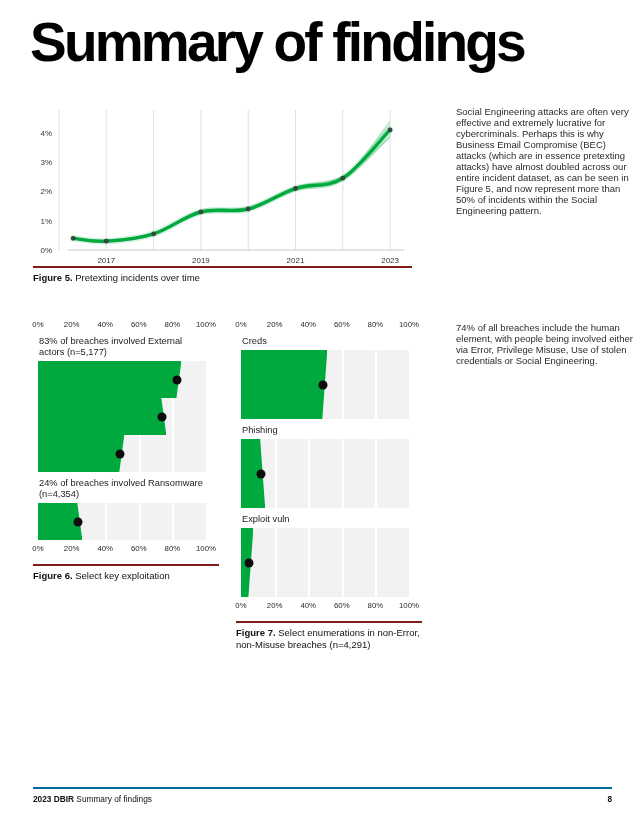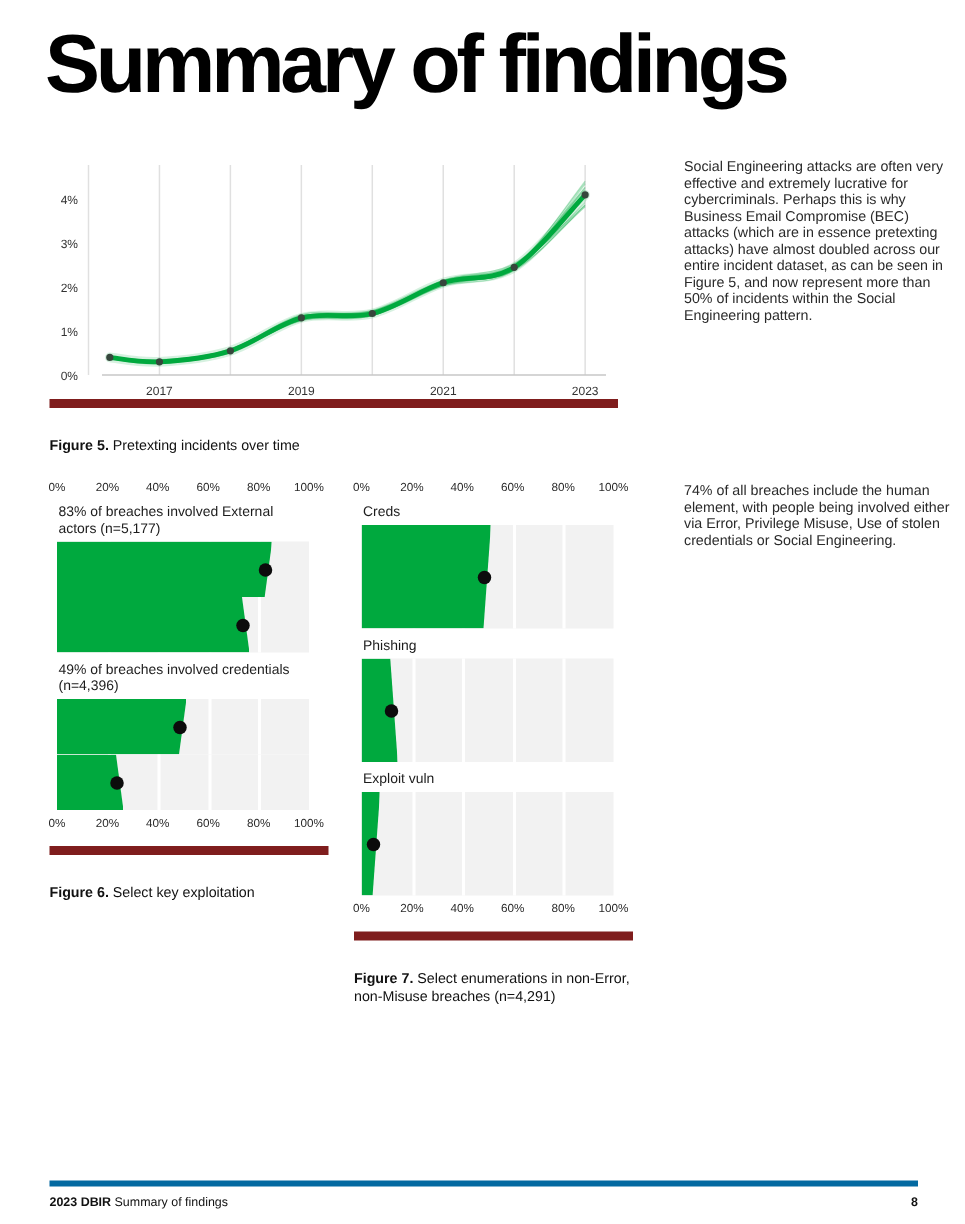--- a/index.html
+++ b/index.html
@@ -4,21 +4,21 @@
 <style>
   *{box-sizing:border-box;margin:0;padding:0}
   html,body{width:643px;height:816px;background:#ffffff}
   body{font-family:"Liberation Sans","DejaVu Sans",sans-serif;color:#1f1f1f;position:relative;overflow:hidden}
 
   .title{position:absolute;left:30px;top:14px;font-size:55px;line-height:56px;letter-spacing:-2.8px;font-weight:bold;color:#000}
 
   .chart5{position:absolute;left:28px;top:102px}
   svg text{font-family:"Liberation Sans","DejaVu Sans",sans-serif}
 
-  .caption{border-top:6px solid #7f1d1d;padding-top:20px;font-size:9.5px;line-height:11.5px;color:#111}
+  .caption{border-top:2px solid #7f1d1d;padding-top:4px;font-size:9.5px;line-height:11.5px;color:#111}
   .caption .b{font-weight:bold}
   .cap5{position:absolute;left:33px;top:266px;width:379px}
 
   .sidetext{position:absolute;left:456px;width:178px;font-size:9.5px;line-height:11px;color:#2a2a2a}
   .t1{top:106px}
   .t2{top:322px}
   .t2 p{margin-bottom:11px}
 
   .col{position:absolute;top:320px;width:186px}
   .f6{left:33px}
@@ -30,21 +30,21 @@
 
   .barlabel{font-size:9.3px;line-height:11px;color:#1c1c1c;margin:6px 0 3px 6px;white-space:pre-line}
   .bartrack{position:relative;margin-left:5px;width:168px;background:#f2f2f2}
   .f6 .bartrack{height:37px}
   .f7 .bartrack{height:69px}
   .gridl{position:absolute;top:0;bottom:0;width:2px;background:#ffffff}
   .fill{position:absolute;left:0;top:0;bottom:0;background:var(--green,#00a93e)}
   .dotm{position:absolute;width:9px;height:9px;border-radius:50%;background:#0c0c0c;top:50%;transform:translate(-50%,-50%)}
   .capcol{margin-top:10px}
 
-  .footer{position:absolute;left:33px;width:579px;top:787px;border-top:4px solid #0369a1;padding-top:5px;display:flex;justify-content:space-between;font-size:8.3px;color:#111}
+  .footer{position:absolute;left:33px;width:579px;top:787px;border-top:2px solid #0369a1;padding-top:5px;display:flex;justify-content:space-between;font-size:8.3px;color:#111}
   .footer .b{font-weight:bold}
 </style>
 </head>
 <body>
 
 <h1 class="title">Summary of findings</h1>
 
 <div class="chart5">
   <svg id="fig5-svg" viewBox="0 0 384 168" width="384" height="168">
       <line x1="31" x2="31" y1="8" y2="148" stroke="#e0e0e0" stroke-width="1"></line>
@@ -122,30 +122,30 @@
         <div class="dotm" style="left: 83%;"></div>
       </div>
       <div class="bartrack">
         <div class="gridl" style="left: 20%;"></div>
         <div class="gridl" style="left: 40%;"></div>
         <div class="gridl" style="left: 60%;"></div>
         <div class="gridl" style="left: 80%;"></div>
         <div class="fill" style="width: calc(74% + 4px); clip-path: polygon(0px 0px, calc(100% - 5px) 0px, 100% 100%, 0px 100%);"></div>
         <div class="dotm" style="left: 74%;"></div>
       </div>
-      <div class="barlabel">49% of breaches involved credentials
-(n=4,396)</div>
       <div class="bartrack">
         <div class="gridl" style="left: 20%;"></div>
         <div class="gridl" style="left: 40%;"></div>
         <div class="gridl" style="left: 60%;"></div>
         <div class="gridl" style="left: 80%;"></div>
         <div class="fill" style="width: calc(49% + 4px); clip-path: polygon(0px 0px, 100% 0px, calc(100% - 5px) 100%, 0px 100%);"></div>
         <div class="dotm" style="left: 49%;"></div>
       </div>
+      <div class="barlabel">24% of breaches involved Ransomware
+(n=4,354)</div>
       <div class="bartrack">
         <div class="gridl" style="left: 20%;"></div>
         <div class="gridl" style="left: 40%;"></div>
         <div class="gridl" style="left: 60%;"></div>
         <div class="gridl" style="left: 80%;"></div>
         <div class="fill" style="width: calc(24% + 4px); clip-path: polygon(0px 0px, calc(100% - 5px) 0px, 100% 100%, 0px 100%);"></div>
         <div class="dotm" style="left: 24%;"></div>
       </div>
     </div>
   <div class="axisrow bot" id="fig6-axis-bottom">

